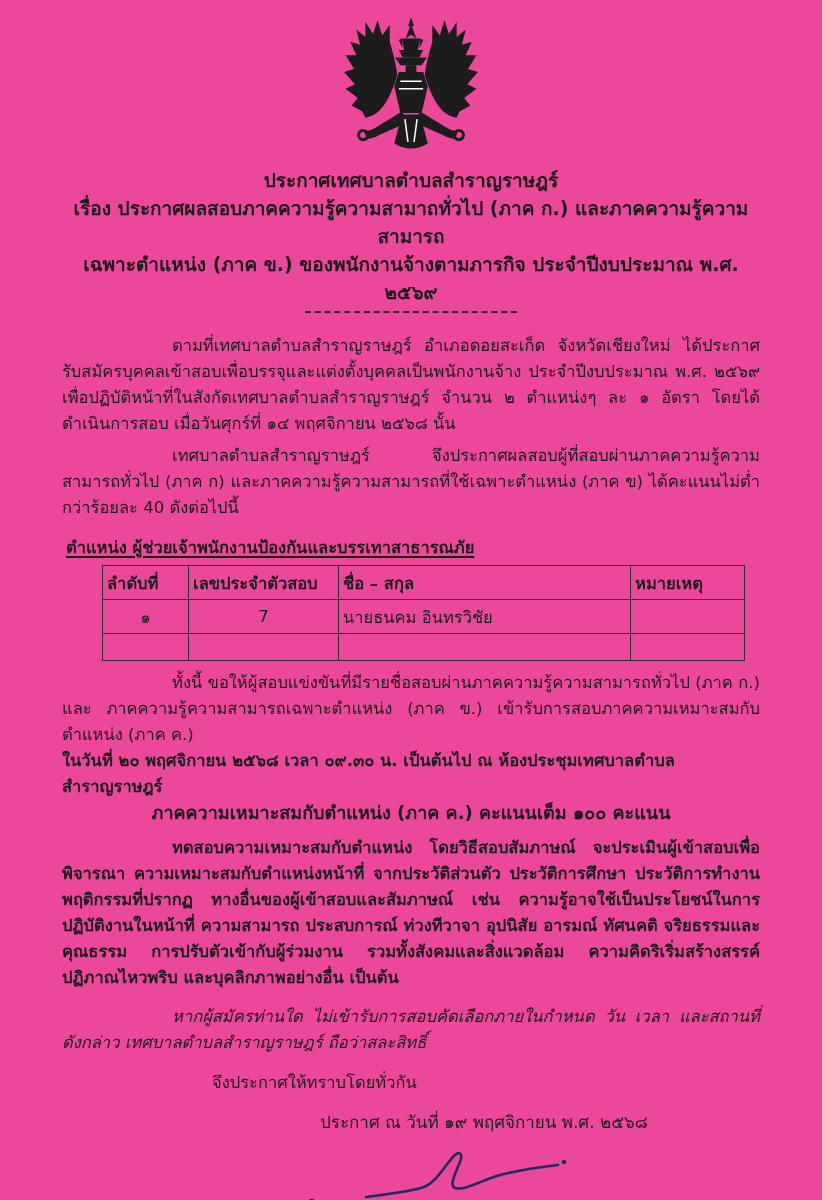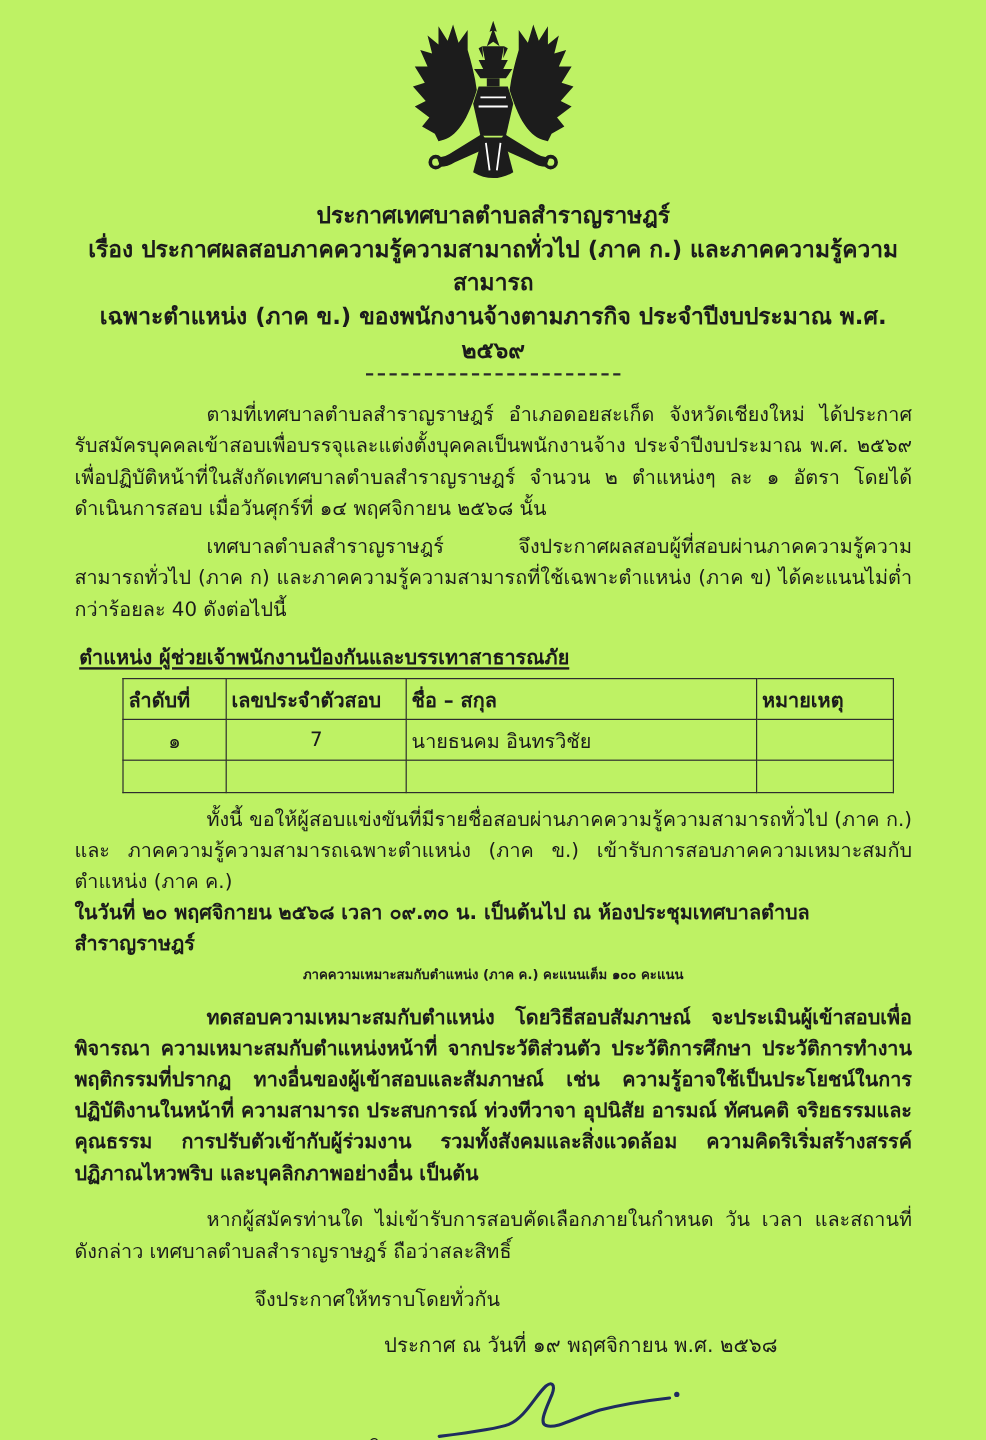--- a/index.html
+++ b/index.html
@@ -1,19 +1,19 @@
 <!DOCTYPE html>
 <html lang="th"><head>
 <meta charset="utf-8">
 <style>
   html,body{margin:0;padding:0;background:#ffffff;}
   .page{
     position:relative;
     width:822px;height:1200px;
-    background:#bef264;
+    background:#ec4899;
     color:#1b1b1b;
     font-family:"DejaVu Sans",sans-serif;
     overflow:hidden;
     box-sizing:border-box;
     padding:0 62px;
   }
   .emblem{display:block;margin:12px auto 2px;}
   .title-line{
     text-align:center;font-weight:bold;
     font-size:19px;line-height:28px;
@@ -58,25 +58,25 @@
   tr.r1 td{height:33px;}
   tr.r2 td{height:26px;}
   td.c-center{text-align:center;}
   td.c-name{text-align:left;padding-left:12px;}
   .p3-intro{margin-top:9px;}
   .p3-schedule{
     margin:0;font-size:16.5px;line-height:26px;
     font-weight:bold;text-indent:0;
   }
   .p3-score{
-    margin:0;font-size:11px;line-height:26px;
+    margin:0;font-size:18px;line-height:26px;
     font-weight:bold;text-align:center;text-indent:0;
   }
   .p4{margin-top:9px;font-weight:bold;}
-  .p5{margin-top:13px;}
+  .p5{margin-top:13px;font-style:italic;}
   .closing{
     margin:14px 0 0;
     font-size:16.5px;line-height:26px;
     padding-left:150px;
   }
   .announce{
     margin:13px 0 0;
     font-size:17px;line-height:26px;
     padding-left:258px;
   }

